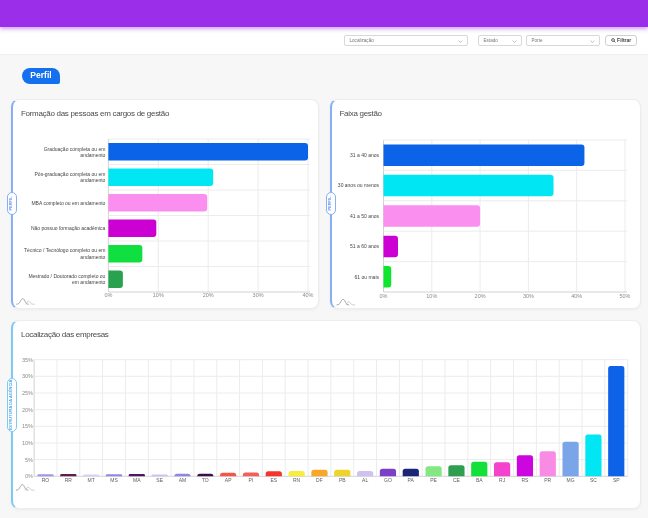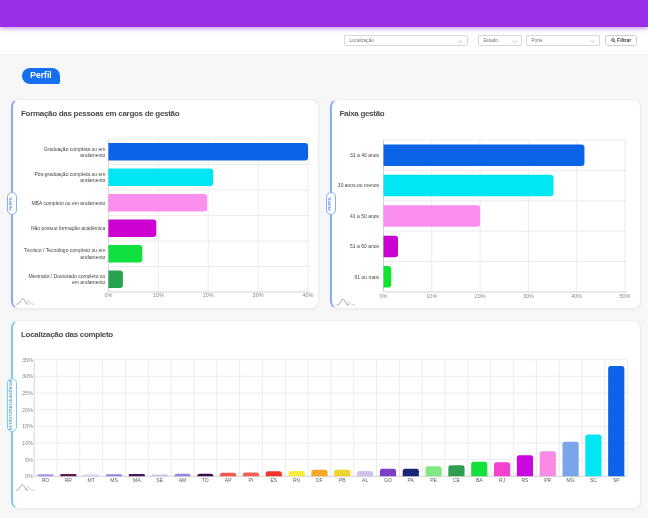--- a/index.html
+++ b/index.html
@@ -5,21 +5,21 @@
 html,body{width:648px;height:518px;background:#f7f7f8;font-family:"Liberation Sans",sans-serif;overflow:hidden;position:relative}
 .topbar{position:absolute;left:0;top:0;width:648px;height:27px;background:#9B2FE9;box-shadow:0 2px 4px rgba(155,47,233,.45);z-index:3}
 .filterbar{position:absolute;left:0;top:27px;width:648px;height:28px;background:#fff;border-bottom:1px solid #efefef}
 .sel{position:absolute;top:35px;height:11px;background:#fff;border:1px solid #d8d8d8;border-radius:2px;font-size:4.6px;color:#787878;line-height:9.4px;padding-left:4.5px}
 .sel .chev{position:absolute;right:4px;top:3px;width:5px;height:5px}
 .btn{position:absolute;top:35px;left:605px;width:32px;height:11px;background:#fff;border:1px solid #cfcfcf;border-radius:3px;font-size:5px;font-weight:bold;color:#3e3e3e;line-height:9.4px;text-align:center}
 .perfil{position:absolute;left:22px;top:68px;width:38px;height:15.5px;background:#1570EF;border-radius:8px 8px 2px 8px;color:#fff;font-size:8.5px;font-weight:bold;text-align:center;line-height:15.5px}
 .card{position:absolute;background:#fff;border:1px solid #ededed;border-radius:8px;box-shadow:0 1px 3px rgba(0,0,0,.05)}
 .card.blue{border-left:2px solid #87AFF4}
 .card.cyan{border-left:2px solid #7FC9F0}
-.ctitle{position:absolute;left:8px;top:9px;font-size:8px;font-weight:bold;color:#4b4b50;letter-spacing:-0.3px}
+.ctitle{position:absolute;left:8px;top:9px;font-size:8px;font-weight:normal;color:#4b4b50;letter-spacing:-0.3px}
 .tab{position:absolute;background:#fff;border-radius:5px;z-index:5}
 .tab svg{display:block}
 </style></head>
 <body>
 <div class="topbar"></div>
 <div class="filterbar"></div>
 <div class="sel" style="left:344px;width:124px">Localização<svg class="chev" viewBox="0 0 8 8">
       <path d="M1,2.5 L4,5.5 L7,2.5" stroke="#aaa" stroke-width="1.2" fill="none"></path>
     </svg></div>
 <div class="sel" style="left:478px;width:44px">Estado<svg class="chev" viewBox="0 0 8 8">
@@ -109,21 +109,21 @@
 <text x="246.7" y="198.8" text-anchor="middle" font-size="5.5" fill="#8b8b8b">40%</text>
 <text x="295.0" y="198.8" text-anchor="middle" font-size="5.5" fill="#8b8b8b">50%</text>
 <g transform="translate(6.5,199.3) scale(1.0)" fill="none" stroke-linecap="round">
 <path d="M0.5,6.6 C2.2,6.6 2.9,5.9 3.9,4.1 C4.9,2.3 5.5,1.1 6.6,1.1 C7.7,1.1 8.2,2.3 9.1,4.1 C10,5.9 10.7,6.6 12.2,6.6" stroke="#9b9b9b" stroke-width="0.9"></path>
 <path d="M9.6,6.6 C10.4,4.9 11.3,3.6 12.3,3.6 C13.3,3.6 13.8,4.5 14.4,5.4 C15.1,6.4 15.9,6.6 17.0,6.6 L18.2,6.6" stroke="#c6c6c6" stroke-width="0.9"></path>
 </g>
 </svg>
 </div>
 
 <div class="card cyan" style="left:11px;top:320px;width:630px;height:189px">
-<div class="ctitle">Localização das completo</div>
+<div class="ctitle">Localização das empresas</div>
 <svg width="628" height="189" style="position:absolute;left:-2px;top:-1px" font-family="Liberation Sans">
 <line x1="23.1" y1="156.3" x2="616.7" y2="156.3" stroke="#d2d2d2" stroke-width="1"></line>
 <text x="22" y="158.3" text-anchor="end" font-size="5.5" fill="#8b8b8b">0%</text>
 <line x1="23.1" y1="139.6" x2="616.7" y2="139.6" stroke="#ececec" stroke-width="1"></line>
 <text x="22" y="141.6" text-anchor="end" font-size="5.5" fill="#8b8b8b">5%</text>
 <line x1="23.1" y1="123.0" x2="616.7" y2="123.0" stroke="#ececec" stroke-width="1"></line>
 <text x="22" y="125.0" text-anchor="end" font-size="5.5" fill="#8b8b8b">10%</text>
 <line x1="23.1" y1="106.3" x2="616.7" y2="106.3" stroke="#ececec" stroke-width="1"></line>
 <text x="22" y="108.3" text-anchor="end" font-size="5.5" fill="#8b8b8b">15%</text>
 <line x1="23.1" y1="89.7" x2="616.7" y2="89.7" stroke="#ececec" stroke-width="1"></line>

